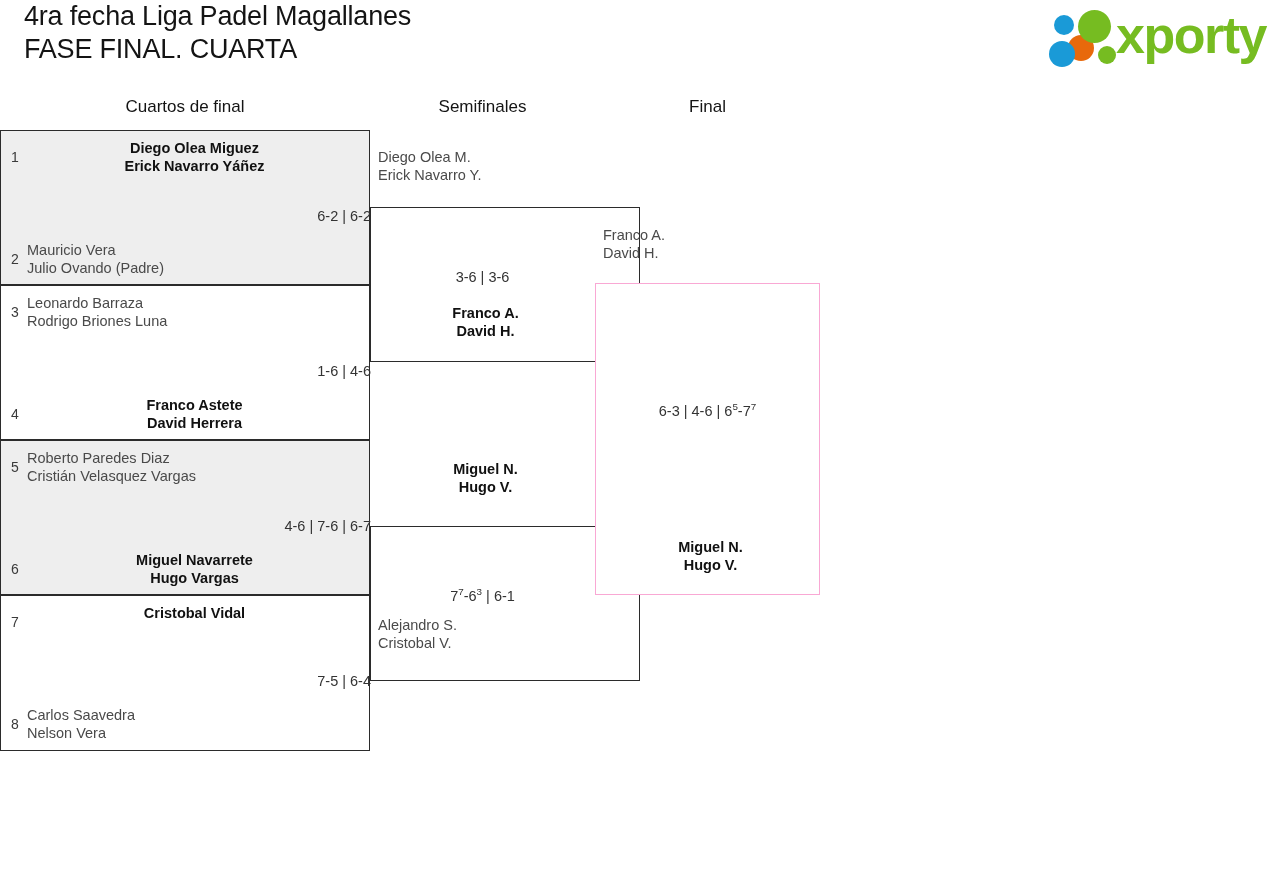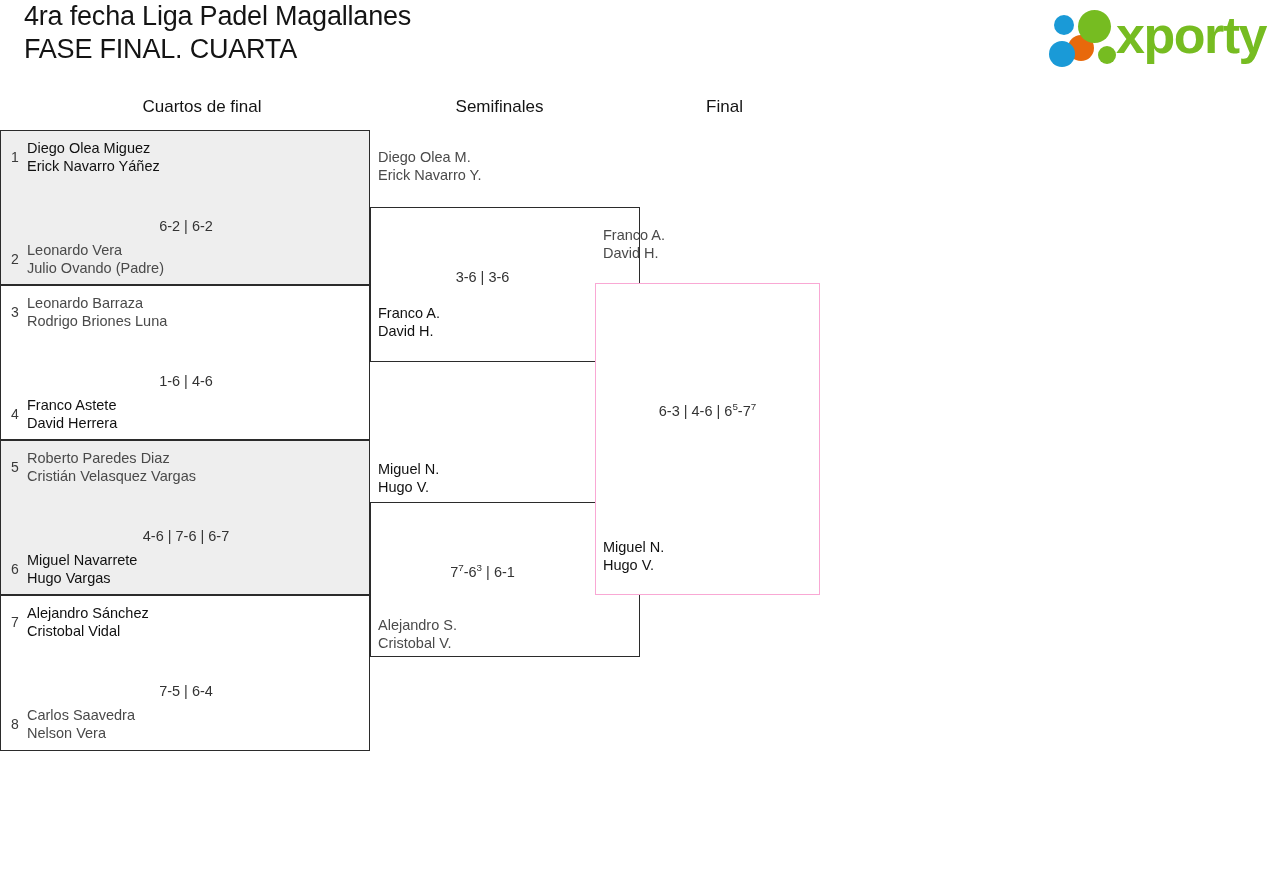--- a/index.html
+++ b/index.html
@@ -66,21 +66,20 @@
   }
 
   
   .round-head {
     position: absolute;
     font-size: 17px;
     line-height: 20px;
     color: #141414;
     text-align: center;
     white-space: nowrap;
-    padding-left: 17px;
   }
   #head-r1 { left: 0px;   top: 97px; width: 370px; }
   #head-r2 { left: 370px; top: 97px; width: 225px; }
   #head-r3 { left: 595px; top: 97px; width: 225px; }
 
   
   .bracket {
     position: absolute;
     left: 0px;
     top: 130px;
@@ -113,50 +112,50 @@
     color: #3a3a3a;
   }
   .qf .team {
     position: absolute;
     left: 26px;
     width: 335px;
     font-size: 14.5px;
     line-height: 18px;
   }
   .qf .team .pl { display: block; white-space: nowrap; }
-  .team.win  { color: #111111; font-weight: 400; }
+  .team.win  { color: #111111; font-weight: 700; text-align: center; }
   .team.lose { color: #4a4a4a; font-weight: 400; }
 
   .qf .team-top  { top: 8px; }
   .qf .seed-top  { top: 18px; }
   .qf .team-bot  { top: 110px; }
   .qf .seed-bot  { top: 120px; }
 
   .qf .score {
     position: absolute;
     left: 0px;
-    top: 86px;
+    top: 76px;
     width: 370px;
-    text-align: center;
+    text-align: right;
     font-size: 14.5px;
     line-height: 18px;
     color: #333333;
   }
 
   
   .sf-box {
     position: absolute;
     left: 370px;
     width: 270px;
     box-sizing: border-box;
     border: 1px solid #2b2b2b;
     background: #ffffff;
   }
   #sf-box-1 { top: 77px;  height: 155px; }
-  #sf-box-2 { top: 372px; height: 155px; }
+  #sf-box-2 { top: 396px; height: 155px; }
 
   .sf-score {
     position: absolute;
     left: 0px;
     top: 60px;
     width: 223px;
     text-align: center;
     font-size: 14.5px;
     line-height: 18px;
     color: #333333;
@@ -236,21 +235,21 @@
 
   <div class="qf shaded" id="qf-1">
     <div class="seed seed-top">1</div>
     <div class="team team-top win">
       <span class="pl">Diego Olea Miguez</span>
       <span class="pl">Erick Navarro Yáñez</span>
     </div>
     <div class="score">6-2 | 6-2</div>
     <div class="seed seed-bot">2</div>
     <div class="team team-bot lose">
-      <span class="pl">Leonardo Vera</span>
+      <span class="pl">Mauricio Vera</span>
       <span class="pl">Julio Ovando (Padre)</span>
     </div>
   </div>
 
   <div class="qf plain" id="qf-2">
     <div class="seed seed-top">3</div>
     <div class="team team-top lose">
       <span class="pl">Leonardo Barraza</span>
       <span class="pl">Rodrigo Briones Luna</span>
     </div>
@@ -272,21 +271,20 @@
     <div class="seed seed-bot">6</div>
     <div class="team team-bot win">
       <span class="pl">Miguel Navarrete</span>
       <span class="pl">Hugo Vargas</span>
     </div>
   </div>
 
   <div class="qf plain" id="qf-4">
     <div class="seed seed-top">7</div>
     <div class="team team-top win">
-      <span class="pl">Alejandro Sánchez</span>
       <span class="pl">Cristobal Vidal</span>
     </div>
     <div class="score">7-5 | 6-4</div>
     <div class="seed seed-bot">8</div>
     <div class="team team-bot lose">
       <span class="pl">Carlos Saavedra</span>
       <span class="pl">Nelson Vera</span>
     </div>
   </div>
 

